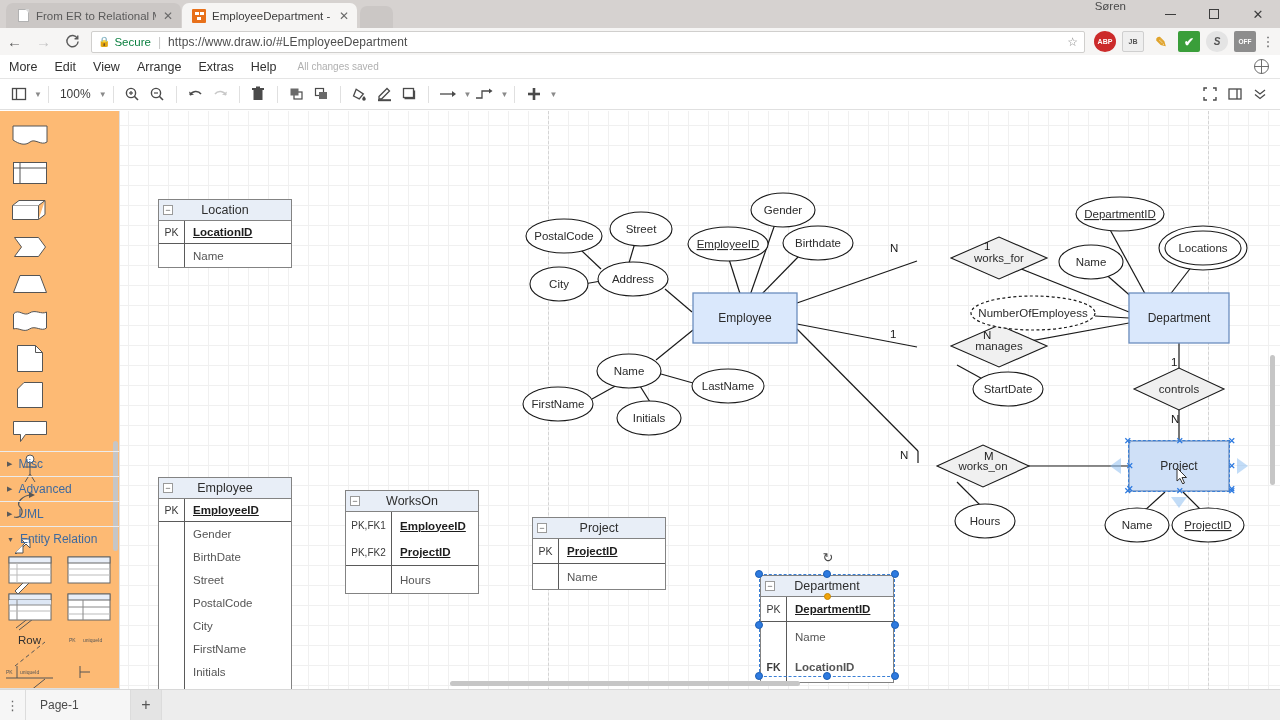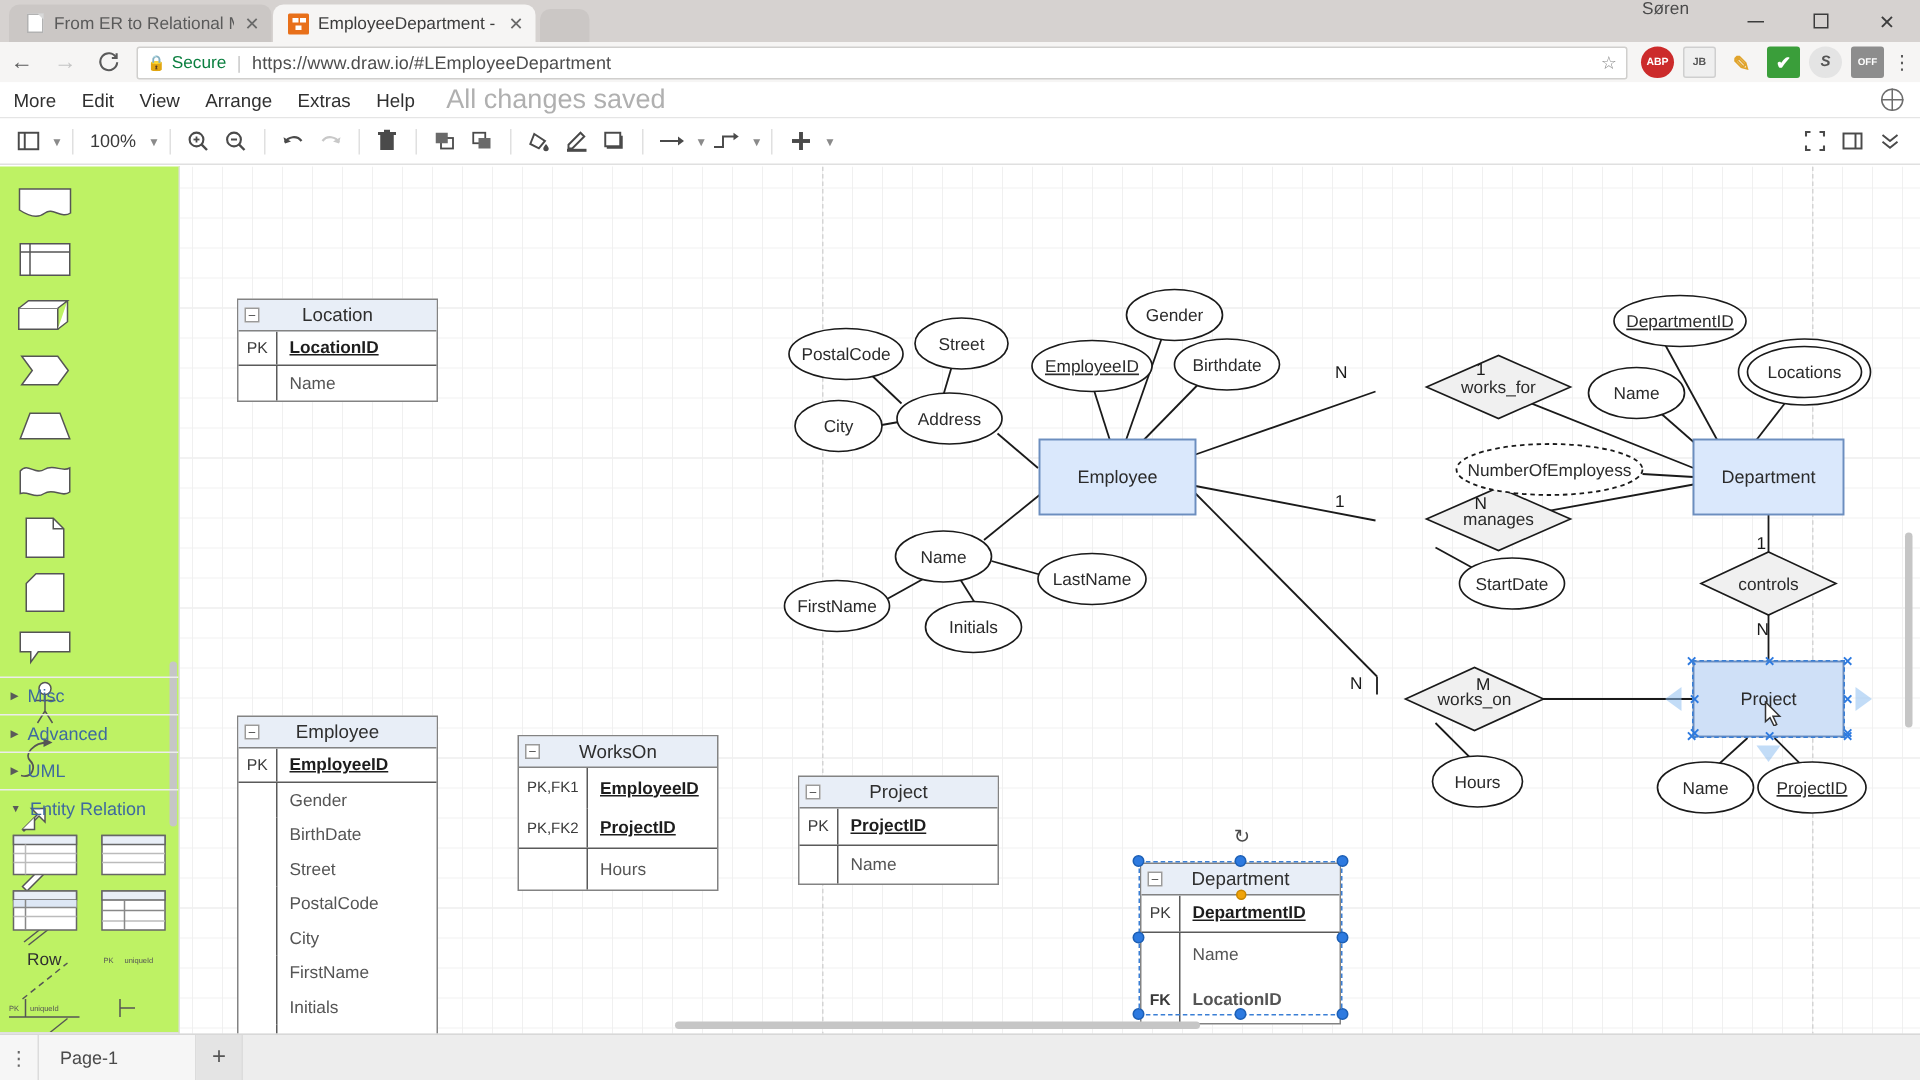--- a/index.html
+++ b/index.html
@@ -106,21 +106,21 @@
 
   
   .app { position: absolute; left: 0; top: 55px; width: 1280px; height: 665px; background: #fff; }
 
   .menubar {
     position: relative; height: 24px; width: 1280px;
     display: flex; align-items: center; padding-left: 9px;
     border-bottom: 1px solid #e5e5e5; background: #fff;
   }
   .menu-item { font-size: 12.5px; color: #303030; margin-right: 17px; cursor: default; }
-  .menu-status { font-size: 18px; color: #b0b0b0; margin-left: 4px; }
+  .menu-status { font-size: 10px; color: #b0b0b0; margin-left: 4px; }
   .menu-globe {
     position: absolute; right: 11px; top: 4px; width: 15px; height: 15px;
     border: 1px solid #6d6d6d; border-radius: 50%;
   }
   .menu-globe:before {
     content:''; position: absolute; left: 6px; top: -1px; width: 1px; height: 15px;
     background: #6d6d6d;
   }
   .menu-globe:after {
     content:''; position: absolute; left: -1px; top: 6px; width: 15px; height: 1px;
@@ -138,21 +138,21 @@
     font-size: 14px; color: #4a4a4a;
   }
   .tb-zoom { font-size: 12px; color: #3a3a3a; padding: 0 5px; }
   .tb-caret { font-size: 8px; color: #8a8a8a; margin-left: 3px; }
   .tb-sep { width: 1px; height: 17px; background: #e0e0e0; margin: 0 6px; }
   .tb-right { position: absolute; right: 8px; display: flex; align-items: center; }
 
   
   .sidebar {
     position: absolute; left: 0; top: 56px; width: 120px; height: 609px;
-    background: #bef264; border-right: 1px solid #e0e0e0; overflow: hidden;
+    background: #fdba74; border-right: 1px solid #e0e0e0; overflow: hidden;
   }
   .shape-grid { display: flex; flex-wrap: wrap; padding: 6px 0 0 0; }
   .shape-cell {
     width: 60px; height: 37px; display: flex; align-items: center; justify-content: center;
   }
   .shape-cell svg { display: block; }
   .sb-scrollbar {
     position: absolute; right: 1px; top: 330px; width: 5px; height: 110px;
     background: #c6c6c6; border-radius: 3px;
   }

